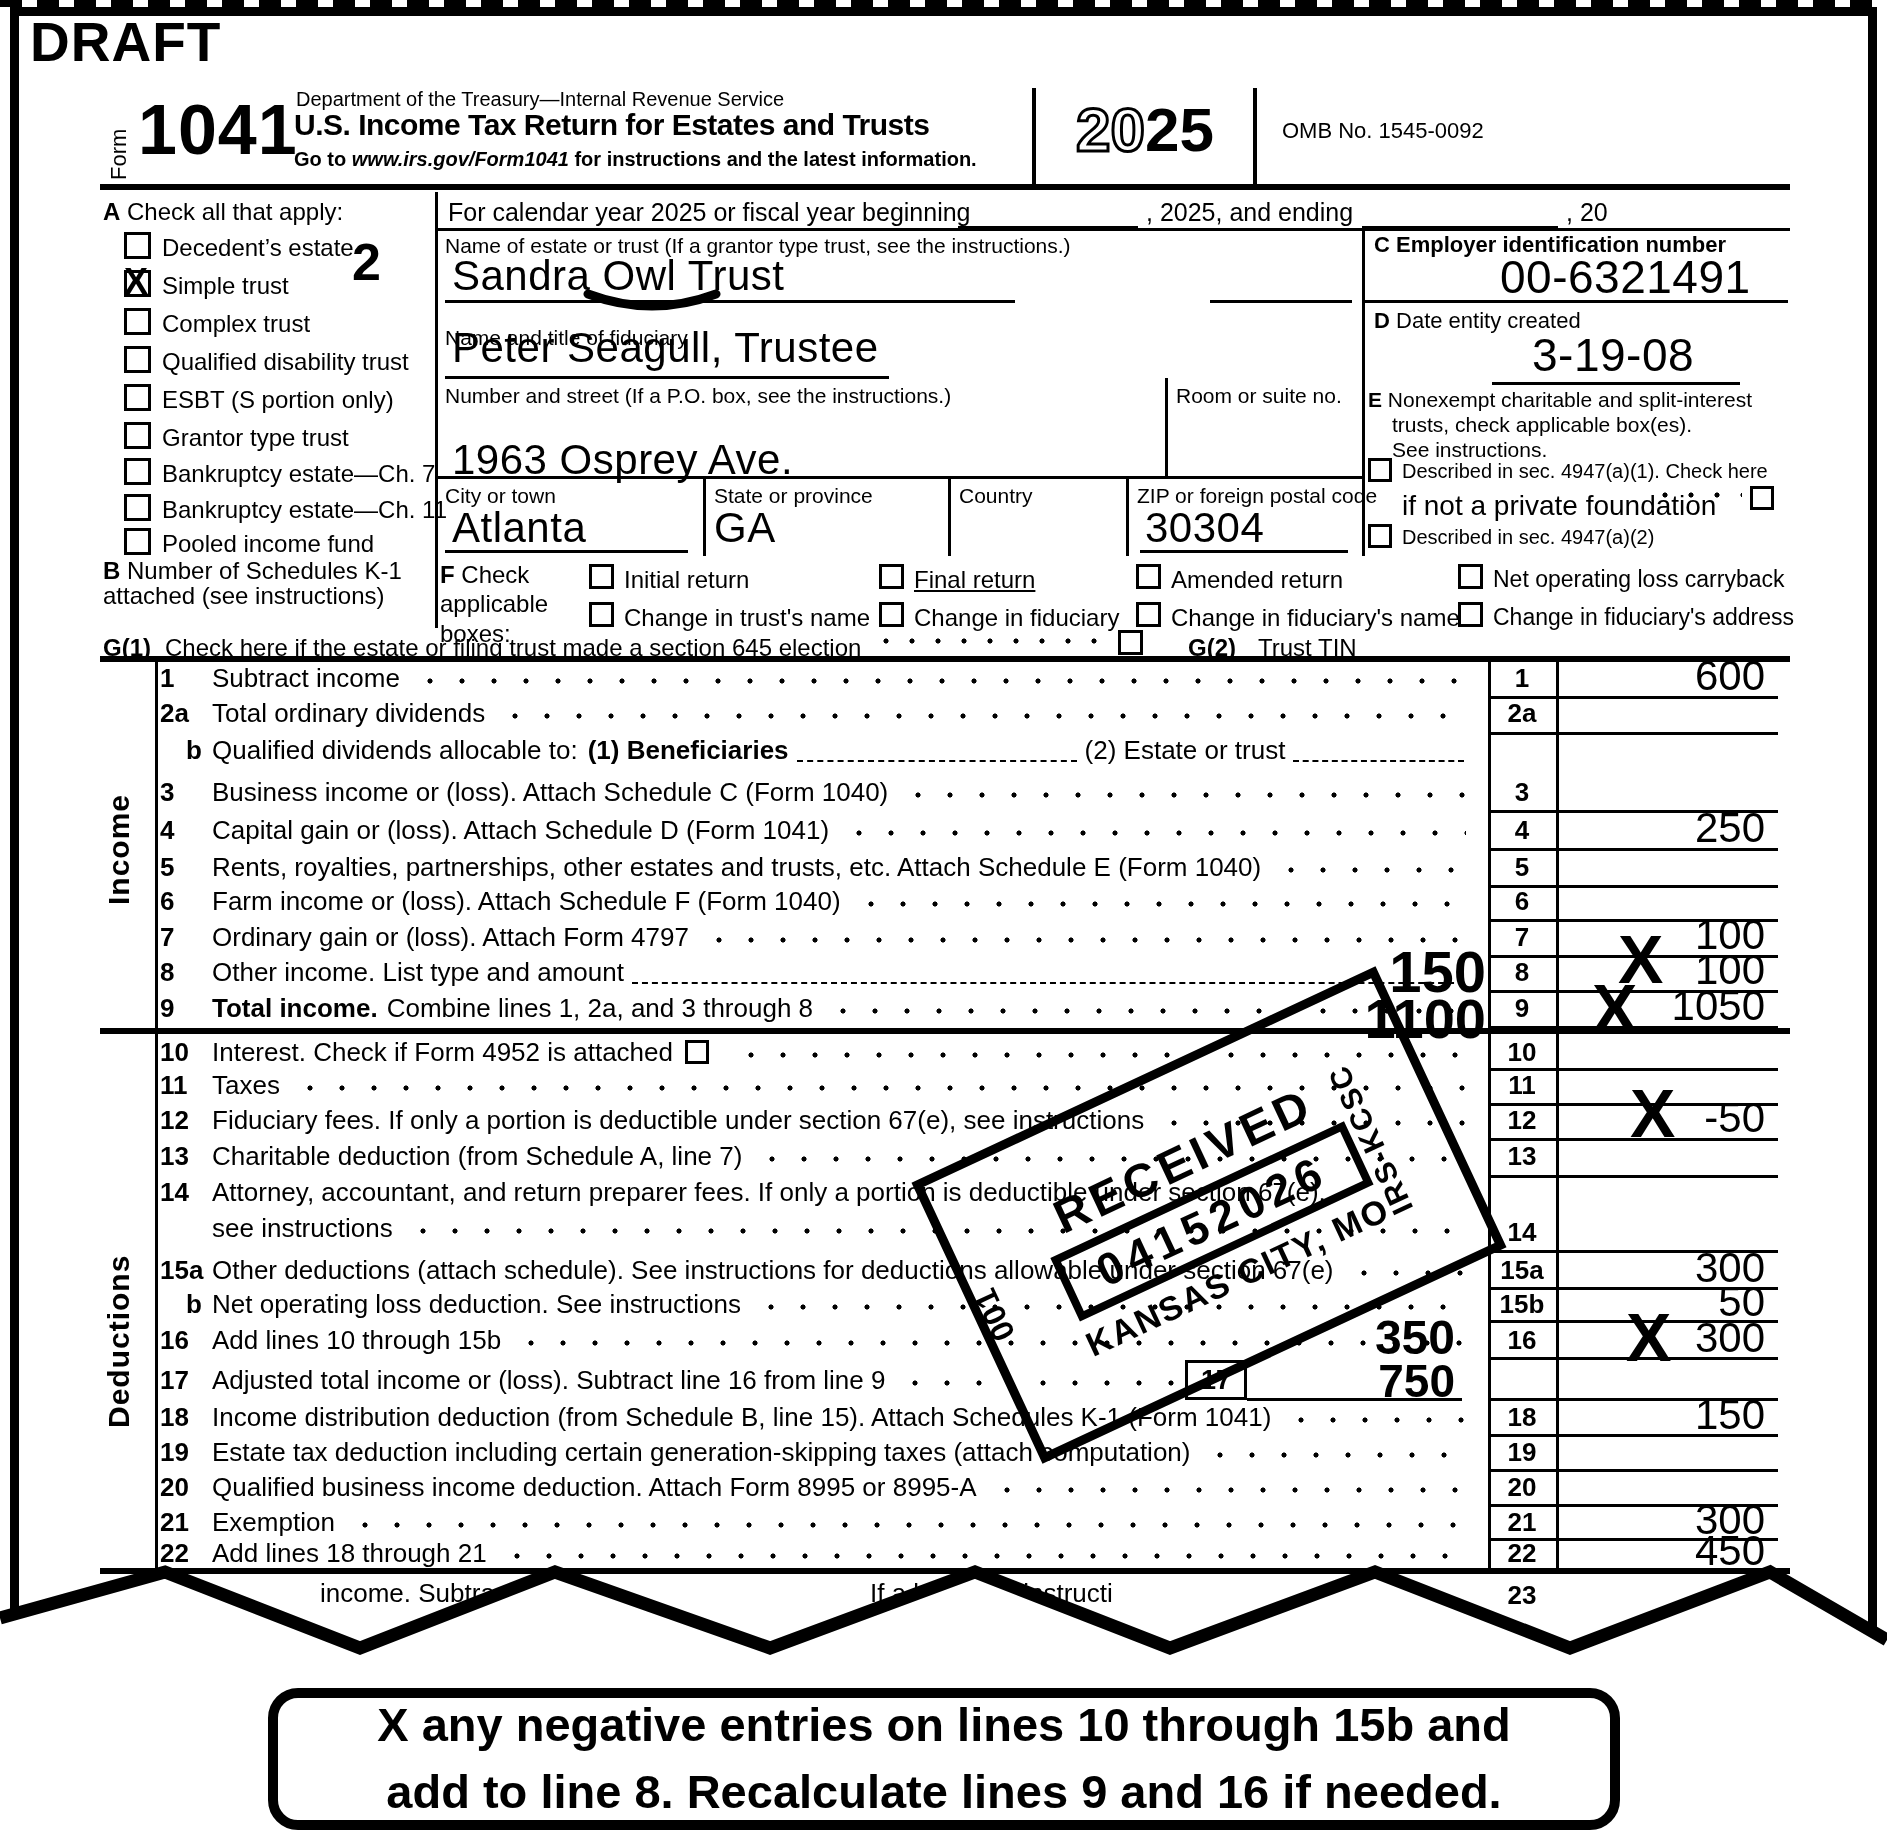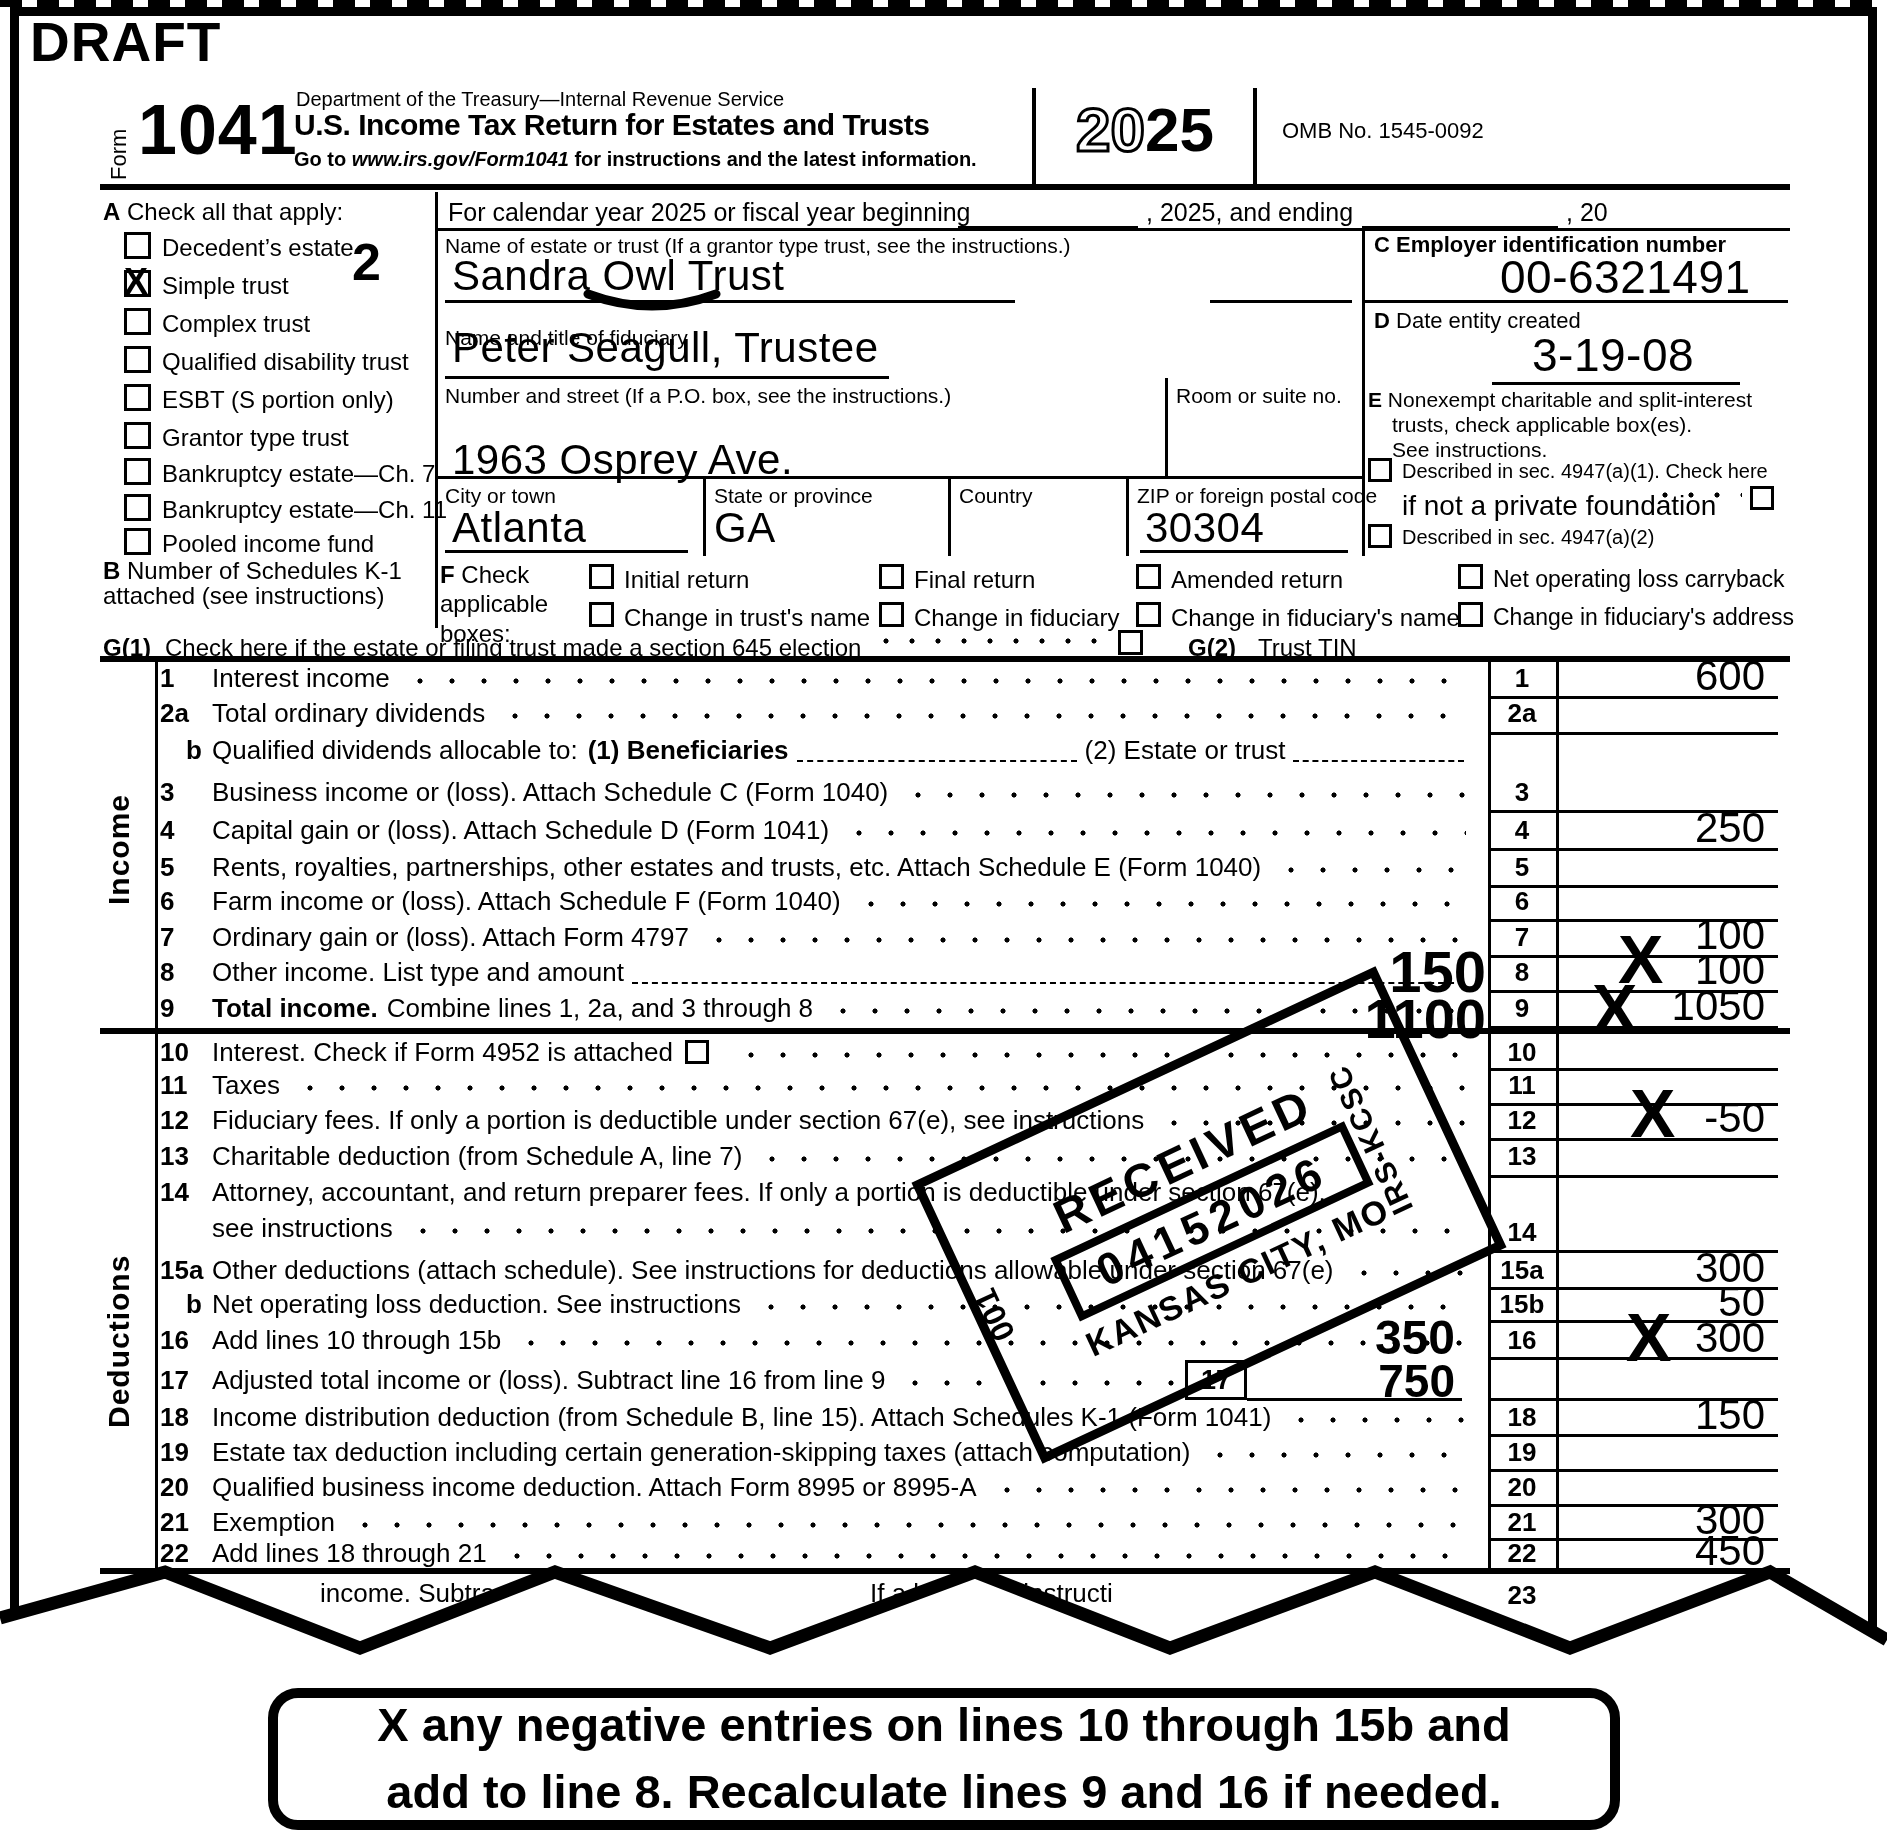--- a/index.html
+++ b/index.html
@@ -165,21 +165,21 @@
   <div class="cb" style="left:1368px;top:524px;width:24px;height:24px;"></div>
   <div class="abs" style="left:1402px;top:526px;font-size:20px;">Described in sec. 4947(a)(2)</div>
 
   <div class="abs md" style="left:440px;top:560px;width:150px;line-height:1.22;">
     <span class="b">F</span>
     <span>Check applicable boxes:</span>
   </div>
   <div class="cb" style="left:589px;top:564px;width:25px;height:25px;"></div>
   <div class="abs md" style="left:624px;top:566px;">Initial return</div>
   <div class="cb" style="left:879px;top:564px;width:25px;height:25px;"></div>
-  <div class="abs md" style="left:914px;top:566px;">Final return</div>
+  <div class="abs md" style="left:914px;top:566px;text-decoration:underline;">Final return</div>
   <div class="cb" style="left:1136px;top:564px;width:25px;height:25px;"></div>
   <div class="abs md" style="left:1171px;top:566px;">Amended return</div>
   <div class="cb" style="left:1458px;top:564px;width:25px;height:25px;"></div>
   <div class="abs" style="left:1493px;top:566px;font-size:23px;">Net operating loss carryback</div>
   <div class="cb" style="left:589px;top:602px;width:25px;height:25px;"></div>
   <div class="abs md" style="left:624px;top:604px;">Change in trust's name</div>
   <div class="cb" style="left:879px;top:602px;width:25px;height:25px;"></div>
   <div class="abs md" style="left:914px;top:604px;">Change in fiduciary</div>
   <div class="cb" style="left:1136px;top:602px;width:25px;height:25px;"></div>
   <div class="abs md" style="left:1171px;top:604px;">Change in fiduciary's name</div>
@@ -200,21 +200,21 @@
   <div class="ln" style="left:1488px;top:658px;width:3px;height:912px;"></div>
   <div class="ln" style="left:1556px;top:658px;width:3px;height:912px;"></div>
   <div class="ln" style="left:100px;top:1028px;width:1690px;height:6px;"></div>
   <div class="ln" style="left:100px;top:1568px;width:1690px;height:6px;"></div>
 
   <div class="abs rot b" style="left:102px;top:905px;font-size:30px;letter-spacing:1px;">Income</div>
   <div class="abs rot b" style="left:102px;top:1428px;font-size:30px;letter-spacing:1px;">Deductions</div>
 
   <div class="trow" style="top:660px;">
     <span class="tnum">1</span>
-    <span>Interest income</span>
+    <span>Subtract income</span>
       <div class="dots"></div>
   </div>
   <div class="trow" style="top:695px;">
     <span class="tnum">2a</span>
     <span>Total ordinary dividends</span>
       <div class="dots"></div>
   </div>
   <div class="trow" style="top:732px;">
     <span class="tnum ind">b</span>
     <span>Qualified dividends allocable to:</span>

